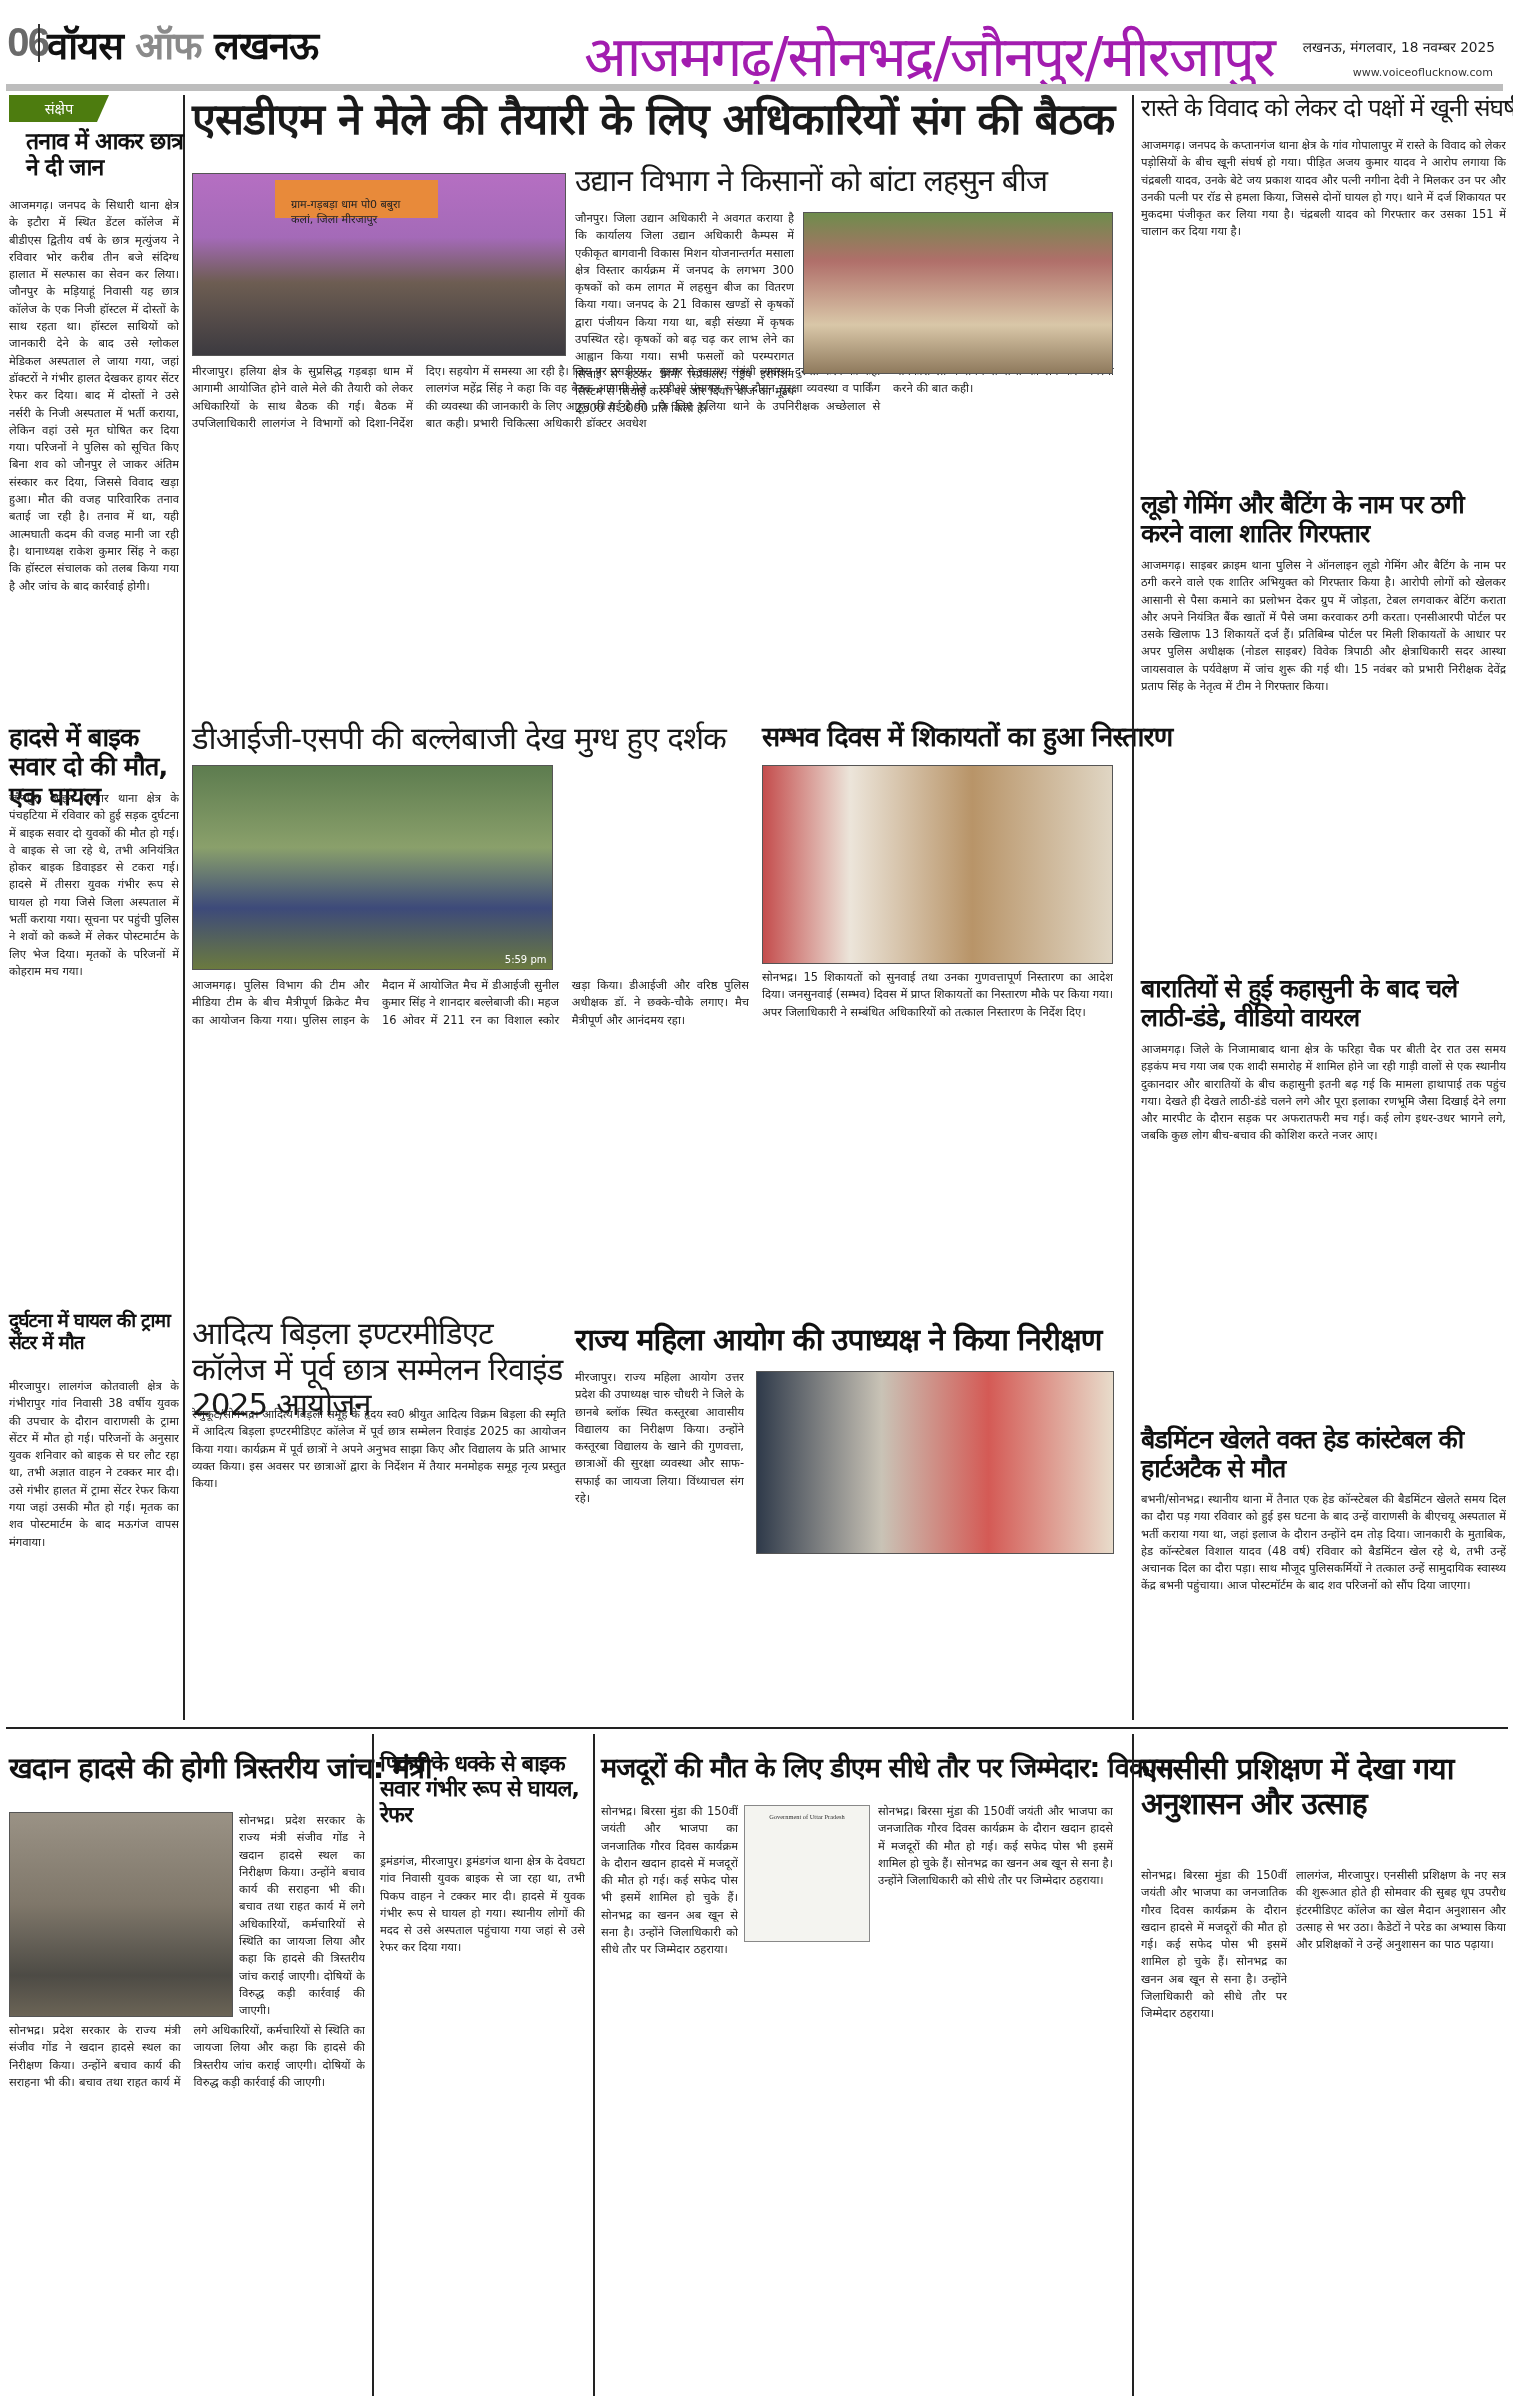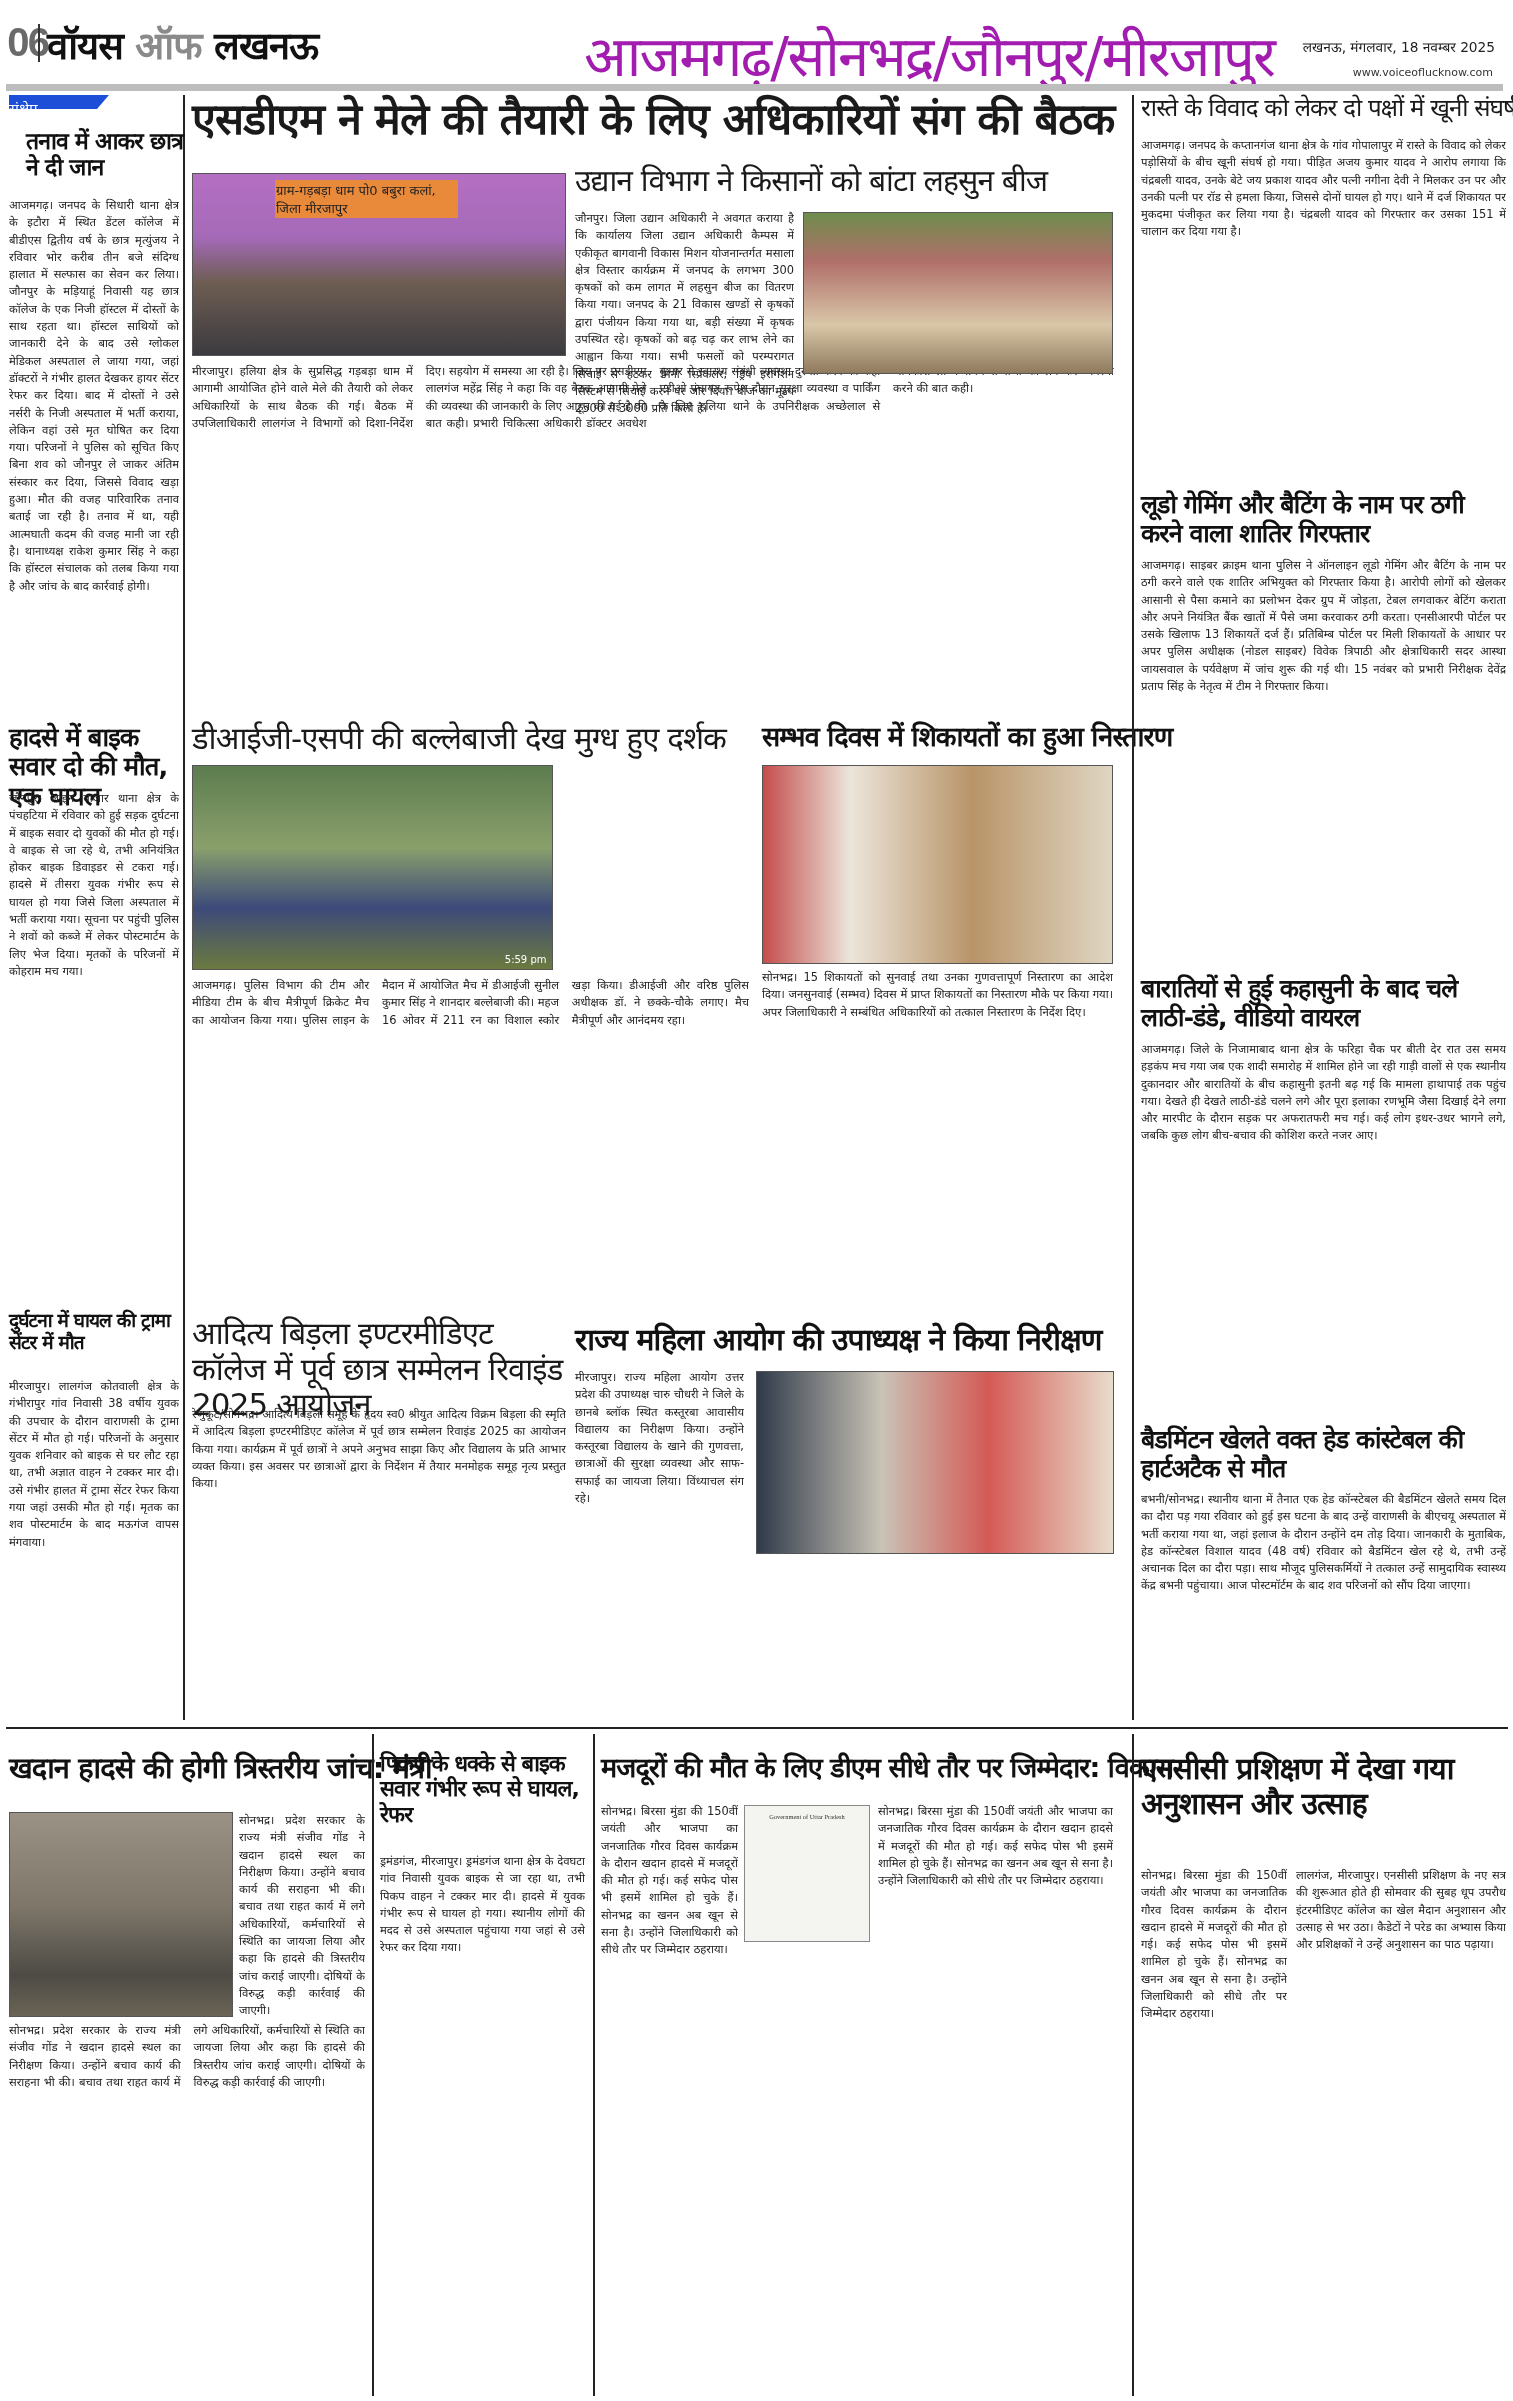--- a/index.html
+++ b/index.html
@@ -14,21 +14,21 @@
   .dateline { right: 18px; top: 37px; font-size: 13.7px; color: #222; }
   .website { right: 20px; top: 66px; font-size: 11px; color: #333; }
   .topbar { left: 5.5px; top: 84px; width: 1497px; height: 7.3px; background: #bdbdbd; }
 
   .vline { background: #222; width: 1.8px; }
   .hl { font-weight: bold; color: #111; line-height: 1.15; letter-spacing: -0.9px; }
   .hl-light { font-weight: normal; color: #1a1a1a; line-height: 1.15; letter-spacing: -0.9px; }
   .body-text { font-size: 11.4px; line-height: 17.3px; color: #222; text-align: justify; overflow: hidden; }
   .photo { background: #7a6a5a; overflow: hidden; border: 0.9px solid #555; }
   .photo-inner { width: 100%; height: 100%; }
-  .sanksh { left: 9px; top: 95px; width: 100px; height: 14px; background: #1d4ed8; color: #fff; font-size: 14.6px; text-align: left; line-height: 27px; clip-path: polygon(0 0, 100% 0, 88% 100%, 0 100%); }
+  .sanksh { left: 9px; top: 95px; width: 100px; height: 27px; background: #4d7c0f; color: #fff; font-size: 14.6px; text-align: center; line-height: 27px; clip-path: polygon(0 0, 100% 0, 88% 100%, 0 100%); }
   .col-text { column-gap: 12.8px; }
 </style>
 </head>
 <body>
 
 <div class="abs masthead-num">06</div>
 <div class="abs masthead-bar"></div>
 <div class="abs masthead-name">
   <span>वॉयस</span>
   <span class="grey">ऑफ</span>
@@ -47,21 +47,21 @@
 
 <div class="abs hl" style="left:9px; top:723px; width:170px; font-size:25.6px;">हादसे में बाइक सवार दो की मौत, एक घायल</div>
 <div class="abs body-text" style="left:9px; top:790px; width:170px; height:511px;">जौनपुर। लाइन बाजार थाना क्षेत्र के पंचहटिया में रविवार को हुई सड़क दुर्घटना में बाइक सवार दो युवकों की मौत हो गई। वे बाइक से जा रहे थे, तभी अनियंत्रित होकर बाइक डिवाइडर से टकरा गई। हादसे में तीसरा युवक गंभीर रूप से घायल हो गया जिसे जिला अस्पताल में भर्ती कराया गया। सूचना पर पहुंची पुलिस ने शवों को कब्जे में लेकर पोस्टमार्टम के लिए भेज दिया। मृतकों के परिजनों में कोहराम मच गया।</div>
 
 <div class="abs hl" style="left:9px; top:1310px; width:170px; font-size:19px;">दुर्घटना में घायल की ट्रामा सेंटर में मौत</div>
 <div class="abs body-text" style="left:9px; top:1378px; width:170px; height:338px;">मीरजापुर। लालगंज कोतवाली क्षेत्र के गंभीरापुर गांव निवासी 38 वर्षीय युवक की उपचार के दौरान वाराणसी के ट्रामा सेंटर में मौत हो गई। परिजनों के अनुसार युवक शनिवार को बाइक से घर लौट रहा था, तभी अज्ञात वाहन ने टक्कर मार दी। उसे गंभीर हालत में ट्रामा सेंटर रेफर किया गया जहां उसकी मौत हो गई। मृतक का शव पोस्टमार्टम के बाद मऊगंज वापस मंगवाया।</div>
 
 <div class="abs hl-light" style="left:192px; top:95px; width:922px; font-size:43px; font-weight:bold; white-space:nowrap;">एसडीएम ने मेले की तैयारी के लिए अधिकारियों संग की बैठक</div>
 <div class="abs photo" style="left:192px; top:173px; width:374px; height:183px;">
   <div class="photo-inner" style="background: linear-gradient(180deg,#b56fc2 0%,#a46ab8 35%,#6d5d52 60%,#3c3a40 100%);"></div>
-  <div class="abs" style="left:82px; top:5.5px; width:183px; height:38px; background:#e88a3a; color:#222; font-size:13px; padding:1px;">ग्राम-गड़बड़ा धाम पो0 बबुरा कलां, जिला मीरजापुर</div>
+  <div class="abs" style="left:82px; top:5.5px; width:163px; height:38px; background:#e88a3a; color:#222; font-size:11px; padding:16px;">ग्राम-गड़बड़ा धाम पो0 बबुरा कलां, जिला मीरजापुर</div>
 </div>
 <div class="abs body-text col-text" style="left:192px; top:363px; width:922px; height:288px; column-count:4;">मीरजापुर। हलिया क्षेत्र के सुप्रसिद्ध गड़बड़ा धाम में आगामी आयोजित होने वाले मेले की तैयारी को लेकर अधिकारियों के साथ बैठक की गई। बैठक में उपजिलाधिकारी लालगंज ने विभागों को दिशा-निर्देश दिए। सहयोग में समस्या आ रही है। जिस पर एसडीएम लालगंज महेंद्र सिंह ने कहा कि वह बैठक आगामी मेले की व्यवस्था की जानकारी के लिए आहूत की गई है की बात कही। प्रभारी चिकित्सा अधिकारी डॉक्टर अवधेश कुमार से स्वास्थ्य संबंधी व्यवस्था दुरुस्त करने को कहा एडीओ पंचायत रूपेश दौरान सुरक्षा व्यवस्था व पार्किंग के लिए हलिया थाने के उपनिरीक्षक अच्छेलाल से जानकारी ली व समय से सभी को लग कर व्यवस्था करने की बात कही।</div>
 
 <div class="abs hl-light" style="left:575px; top:164px; width:539px; font-size:30px;">उद्यान विभाग ने किसानों को बांटा लहसुन बीज</div>
 <div class="abs body-text" style="left:575px; top:210px; width:219px; height:347px;">जौनपुर। जिला उद्यान अधिकारी ने अवगत कराया है कि कार्यालय जिला उद्यान अधिकारी कैम्पस में एकीकृत बागवानी विकास मिशन योजनान्तर्गत मसाला क्षेत्र विस्तार कार्यक्रम में जनपद के लगभग 300 कृषकों को कम लागत में लहसुन बीज का वितरण किया गया। जनपद के 21 विकास खण्डों से कृषकों द्वारा पंजीयन किया गया था, बड़ी संख्या में कृषक उपस्थित रहे। कृषकों को बढ़ चढ़ कर लाभ लेने का आह्वान किया गया। सभी फसलों को परम्परागत सिंचाई से हटकर मिनी स्प्रिंकलर, ड्रिप इरीगेशन सिस्टम से सिंचाई करने पर जोर दिया। बीज का मूल्य 2500 से 3000 प्रति किलो है।</div>
 <div class="abs photo" style="left:803px; top:212px; width:310px; height:162px;">
   <div class="photo-inner" style="background: linear-gradient(180deg,#6e8c4c 0%,#b06f6a 30%,#d9c7a8 70%,#8f7a5d 100%);"></div>
 </div>
 
 <div class="abs hl-light" style="left:192px; top:721px; width:557px; font-size:31px; white-space:nowrap;">डीआईजी-एसपी की बल्लेबाजी देख मुग्ध हुए दर्शक</div>

